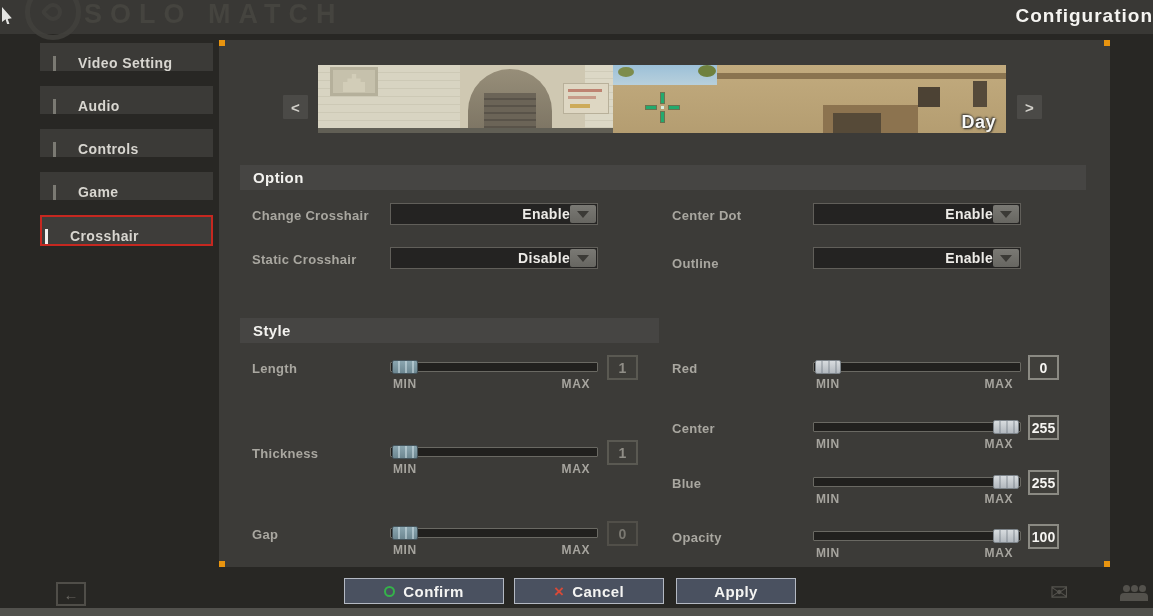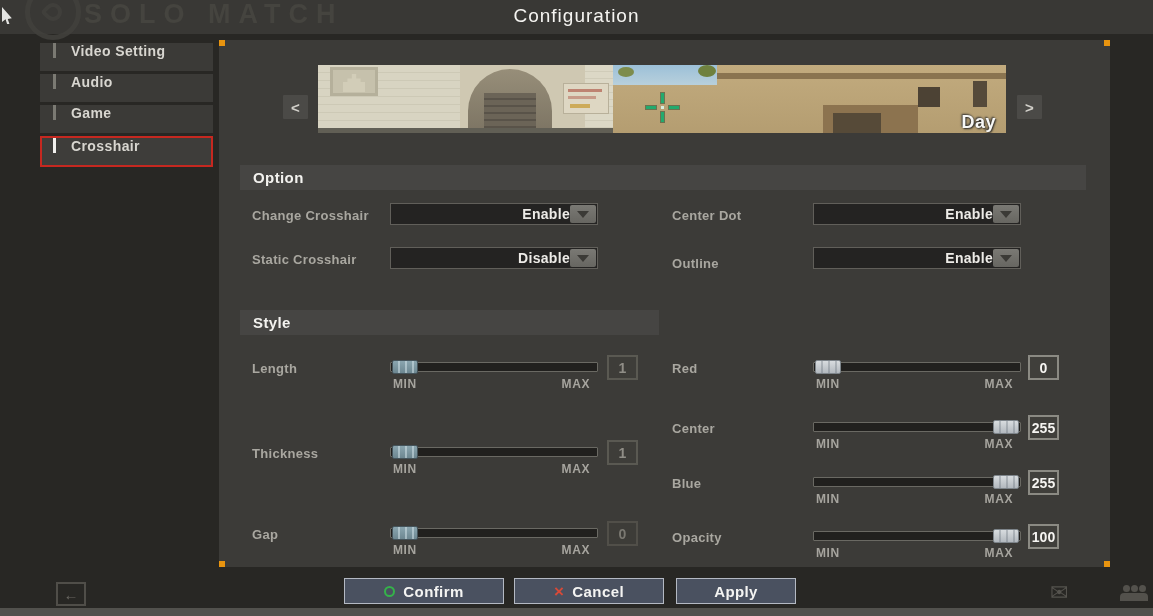--- a/index.html
+++ b/index.html
@@ -5,29 +5,29 @@
   * { margin:0; padding:0; box-sizing:border-box; }
   html,body { width:1153px; height:616px; overflow:hidden; }
   body { font-family:"Liberation Sans", sans-serif; background:#282724; }
   .stage { position:relative; width:1153px; height:616px; background:#282724; }
 
   
   .hdr { position:absolute; left:0; top:0; width:1153px; height:34px; background:#393835; }
   .hdr-logo { position:absolute; left:25px; top:-16px; width:56px; height:56px; border:5px solid #42413d; border-radius:50%; opacity:.85; }
   .hdr-logo-inner { position:absolute; left:14px; top:14px; width:18px; height:18px; border:4px solid #42413d; border-radius:50% 50% 50% 4px; transform:rotate(45deg); }
   .hdr-faded { position:absolute; left:84px; top:-1px; font-size:27px; font-weight:bold; letter-spacing:8px; color:#45443f; }
-  .hdr-title { position:absolute; left:0; top:5px; width:100%; text-align:center; font-size:19px; font-weight:normal; letter-spacing:1px; color:#f5f4f1; }
+  .hdr-title { position:absolute; left:0; top:5px; width:100%; text-align:right; font-size:19px; font-weight:bold; letter-spacing:1px; color:#f5f4f1; }
   .cursor { position:absolute; left:2px; top:7px; width:12px; height:17px; background:#e3e3e1; clip-path:polygon(0 0, 82% 66%, 48% 70%, 62% 100%, 42% 100%, 30% 72%, 0 88%); }
 
   
   .side { position:absolute; left:40px; top:43px; width:173px; }
-  .side-item { position:relative; height:28px; margin-bottom:3px; background:#3b3a37; display:flex; align-items:flex-start; padding-left:13px; gap:15px; cursor:pointer; }
+  .side-item { position:relative; height:28px; margin-bottom:15px; background:#3b3a37; display:flex; align-items:flex-end; padding-left:13px; gap:22px; cursor:pointer; }
   .side-item .accent { width:3px; height:15px; background:#7b7a73; }
   .side-item .lbl { font-size:14px; font-weight:bold; letter-spacing:.4px; color:#d8d6d0; }
-  .side-item.active { height:31px; border:2px solid #c62820; background:#3e3d3a; padding-left:11px; }
+  .side-item.active { height:31px; border:2px solid #c62820; background:#3e3d3a; padding-left:3px; }
   .side-item.active .accent { background:#f1f0ed; }
 
   
   .panel { position:absolute; left:219px; top:40px; width:891px; height:527px; background:#3c3b38; }
   .corner { position:absolute; width:6px; height:6px; background:#e8940f; }
   .corner.tl { left:0; top:0; } .corner.tr { right:0; top:0; }
   .corner.bl { left:0; bottom:0; } .corner.br { right:0; bottom:0; }
 
   
   .nav-btn { position:absolute; top:55px; width:25px; height:24px; background:#4b4a47; border:none; color:#d2d0ca; font-size:15px; font-weight:bold; display:flex; align-items:center; justify-content:center; cursor:pointer; font-family:"Liberation Sans",sans-serif; border-radius:1px; }
@@ -57,21 +57,21 @@
   .win2 { left:655px; top:16px; width:14px; height:26px; background:#554a3a; }
   .shadow1 { left:505px; top:40px; width:95px; height:43px; background:#8c734f; }
   .opening { left:515px; top:48px; width:48px; height:22px; background:#564a38; }
   .ch-bar { position:absolute; background:#23aa6d; box-shadow:0 0 0 1px rgba(15,55,35,.45); }
   .ch-dot { position:absolute; left:343px; top:41px; width:3px; height:3px; background:#d6efe0; }
   .day-lbl { position:absolute; right:10px; bottom:0px; font-size:18px; font-weight:bold; color:#f8f8f6; text-shadow:1px 1px 2px #222, -1px -1px 2px #333; letter-spacing:.5px; }
 
   
   .sec-hdr { position:absolute; height:25px; background:#464543; color:#f3f2ef; font-size:15px; font-weight:bold; letter-spacing:.4px; display:flex; align-items:center; padding-left:13px; }
   .sec-option { left:21px; top:125px; width:846px; }
-  .sec-style  { left:21px; top:270px; width:419px; }
+  .sec-style  { left:21px; top:278px; width:419px; }
   .sec-color  { left:446px; top:269px; width:420px; }
 
   
   .f-lbl { position:absolute; font-size:13px; font-weight:bold; letter-spacing:.3px; color:#a9a7a0; }
 
   
   .dd { position:absolute; width:208px; height:22px; background:#242322; border:1px solid #615f5a; display:flex; align-items:center; cursor:pointer;text-align:right; }
   .dd-val { flex:1; padding-left:8px; font-size:14px; font-weight:bold; letter-spacing:.3px; color:#edebe7; }
   .dd-btn { width:26px; height:18px; margin-right:1px; background:linear-gradient(#7a7974,#676661); border-radius:2px; display:flex; align-items:center; justify-content:center; }
   .dd-arr { width:0; height:0; border-left:6px solid transparent; border-right:6px solid transparent; border-top:7px solid #3b3a36; }
@@ -120,20 +120,24 @@
   </div>
 
   <div class="side">
     <div class="side-item">
       <span class="accent"></span>
       <span class="lbl">Video Setting</span>
     </div>
     <div class="side-item">
       <span class="accent"></span>
       <span class="lbl">Audio</span>
+    </div>
+    <div class="side-item">
+      <span class="accent"></span>
+      <span class="lbl">Controls</span>
     </div>
     <div class="side-item">
       <span class="accent"></span>
       <span class="lbl">Game</span>
     </div>
     <div class="side-item active">
       <span class="accent"></span>
       <span class="lbl">Crosshair</span>
     </div>
   </div>

